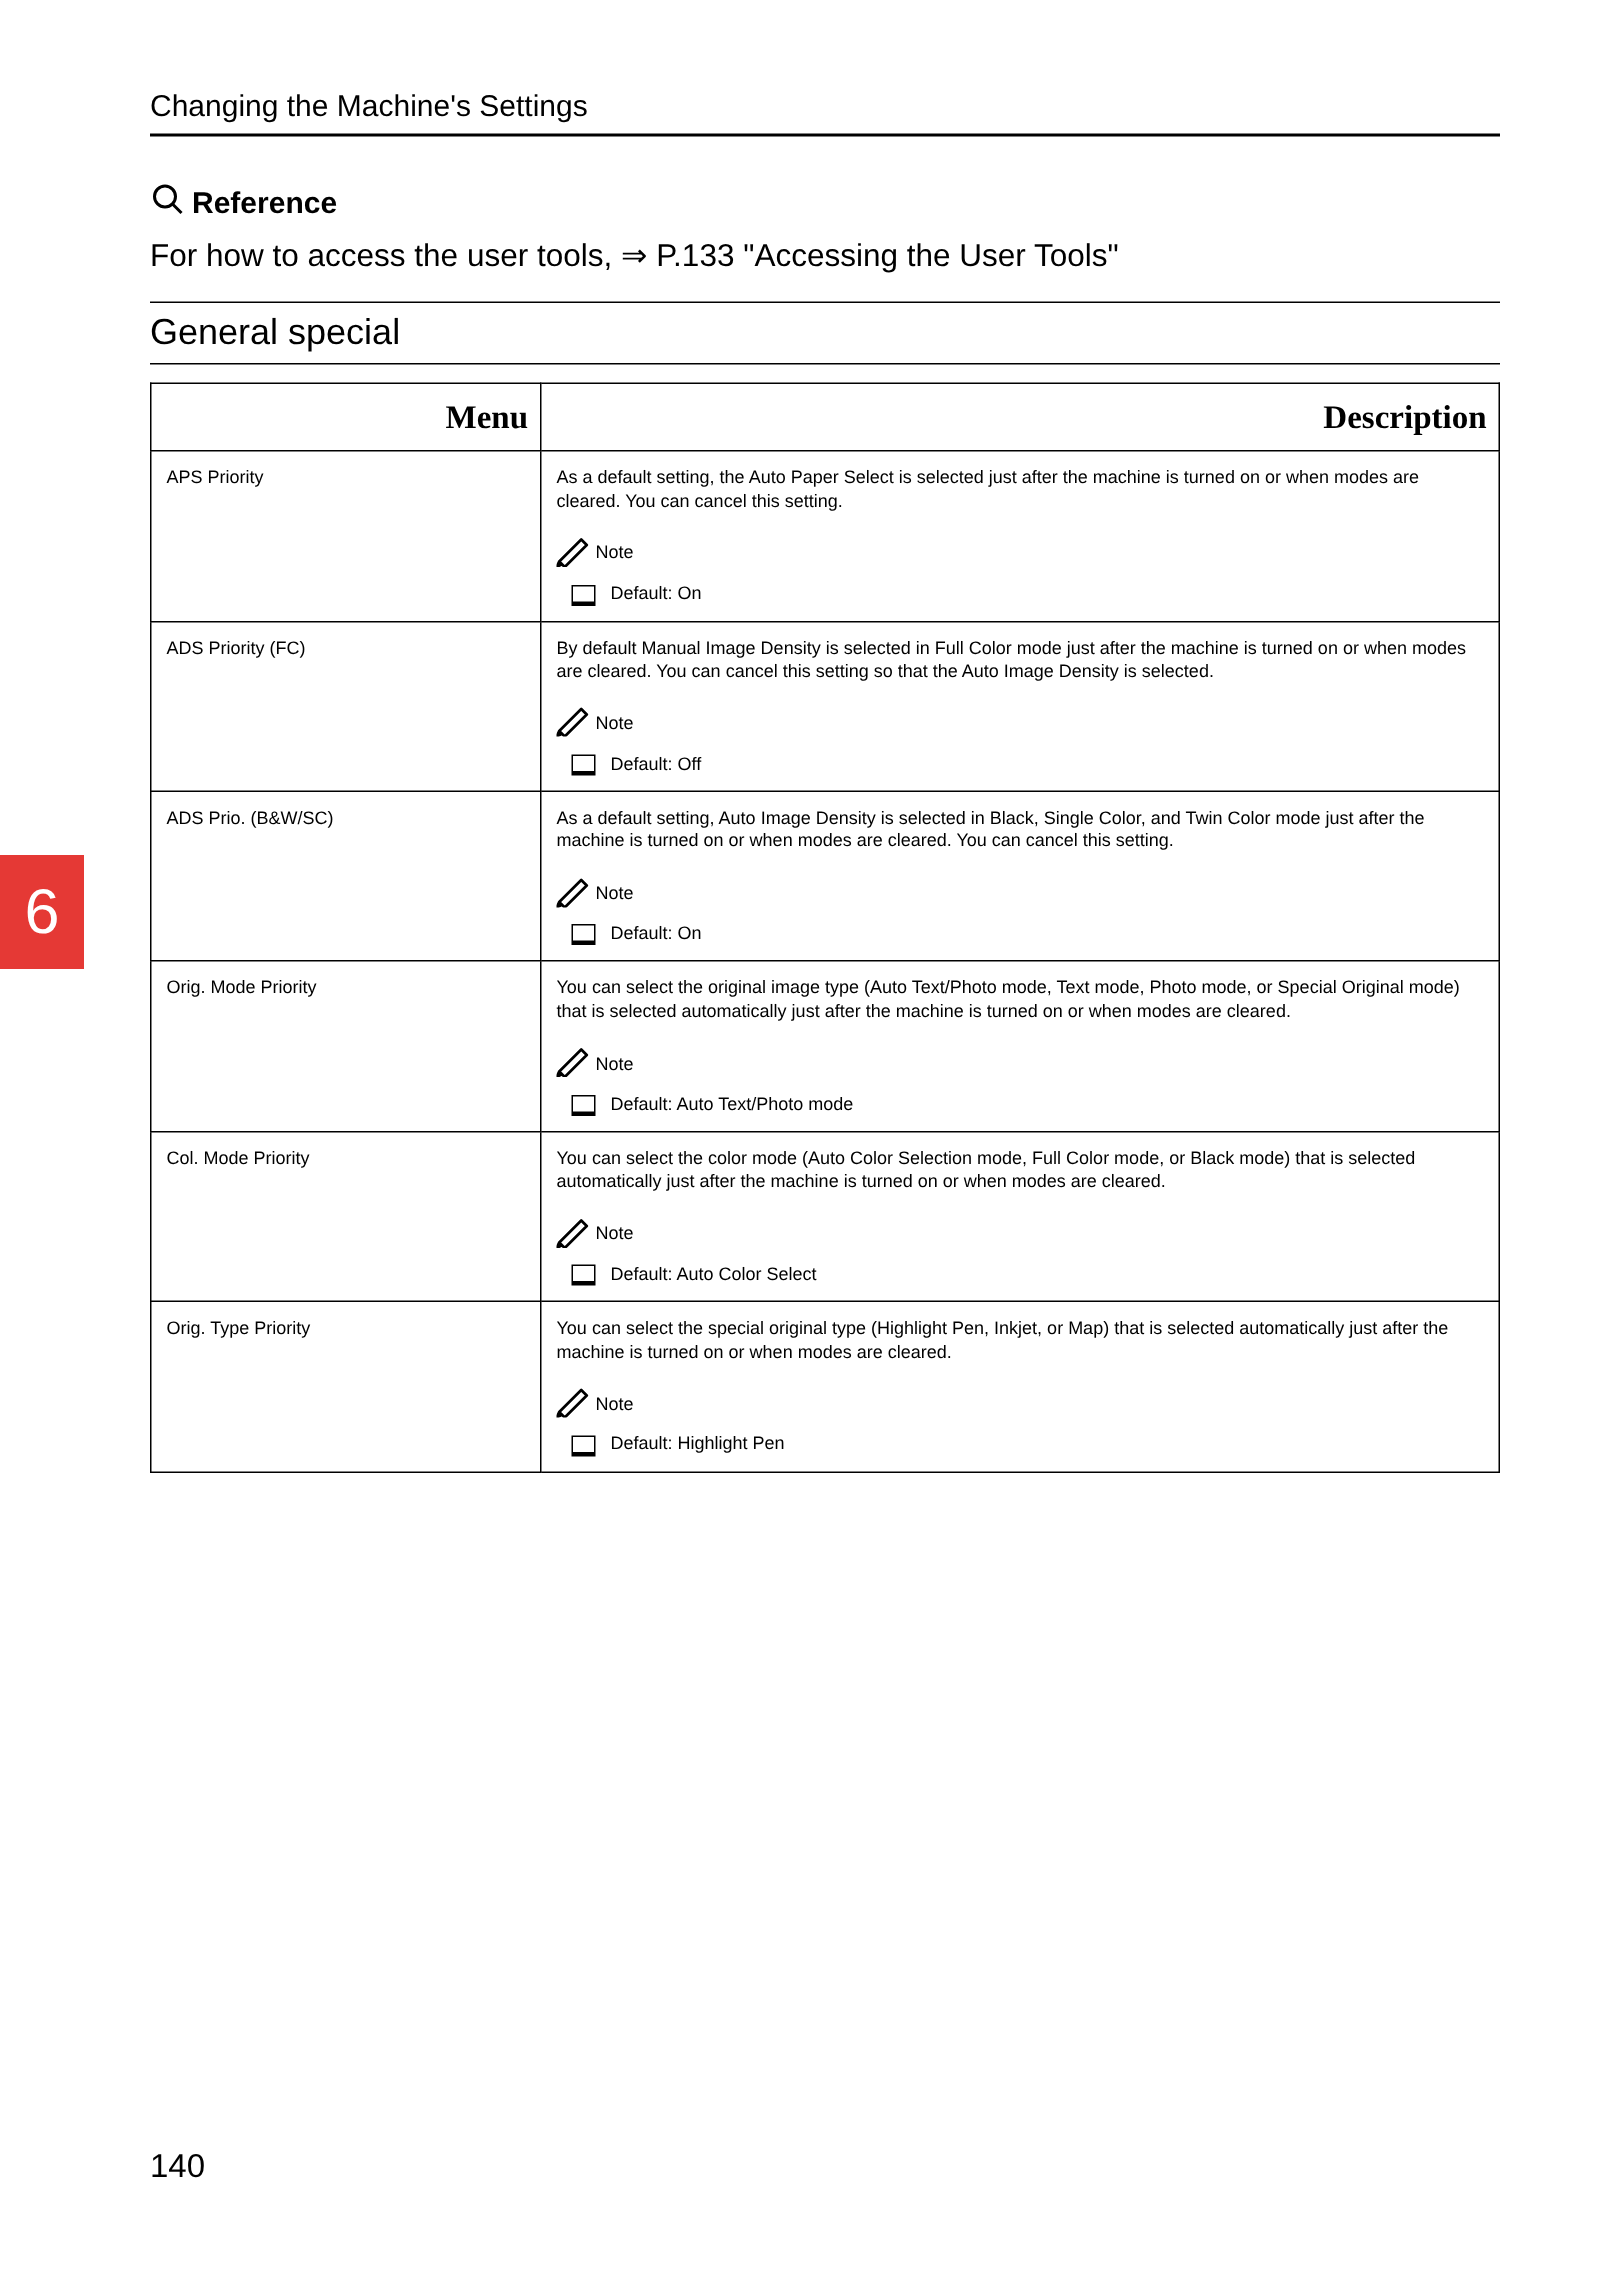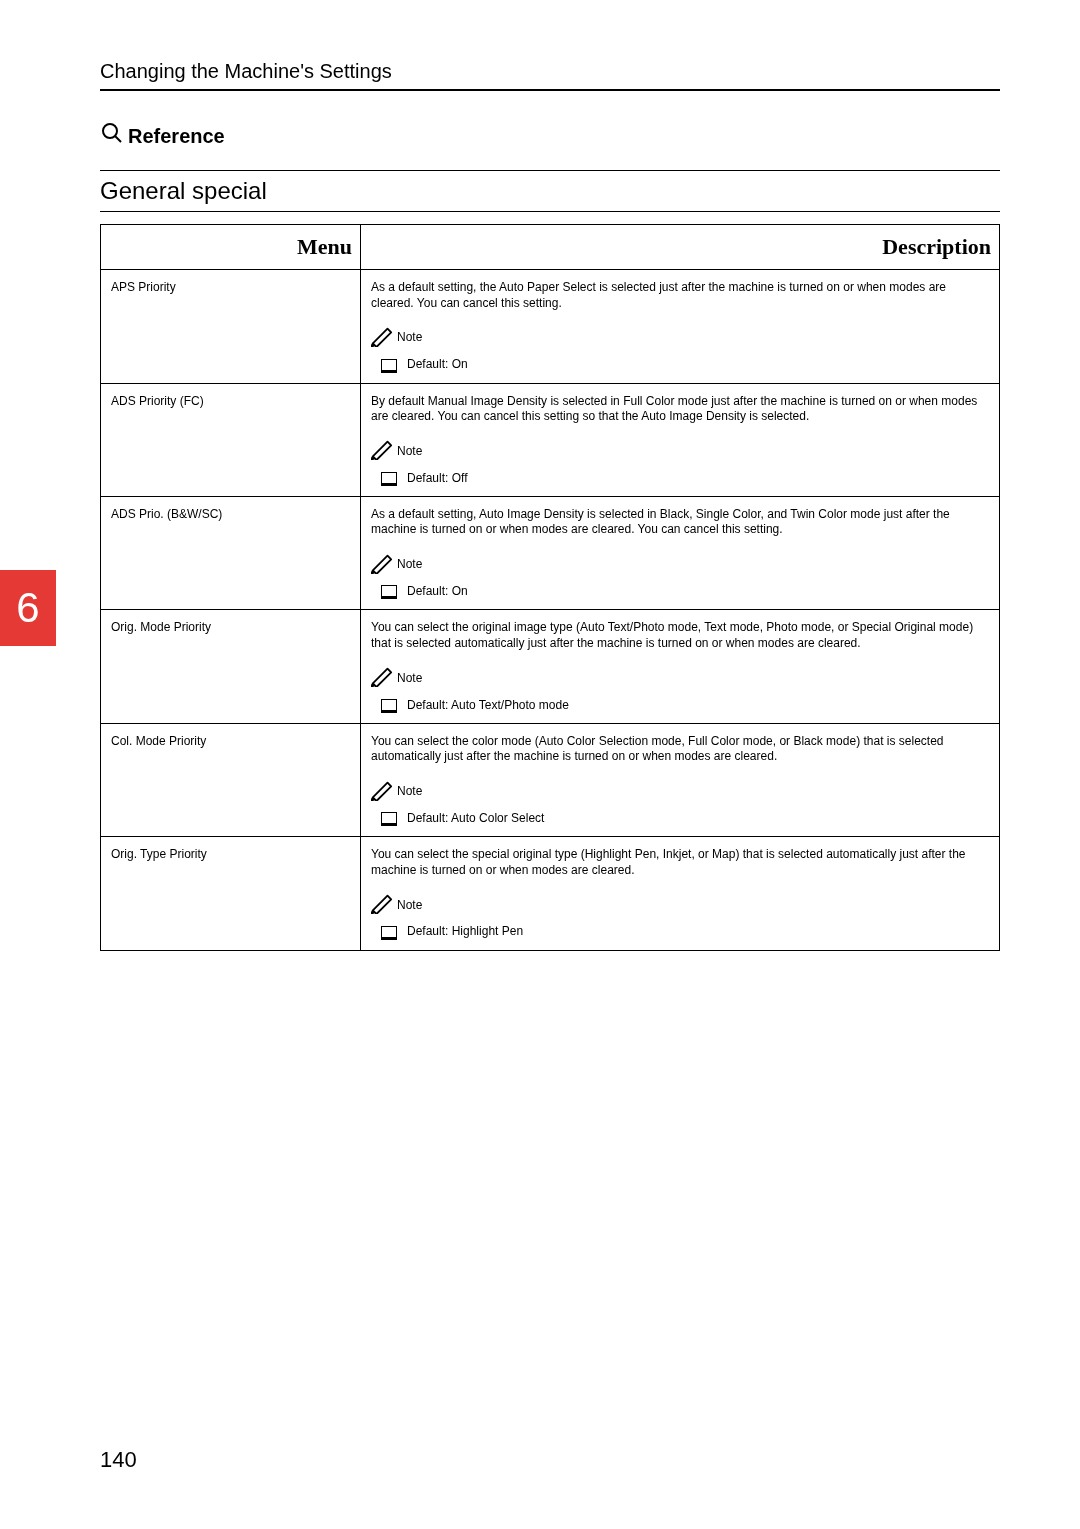--- a/index.html
+++ b/index.html
@@ -114,21 +114,21 @@
     color: #fff;
     font-size: 42px;
     display: flex;
     align-items: center;
     justify-content: center;
     font-family: Arial, sans-serif;
   }
   .page-number {
     position: absolute;
     left: 100px;
-    bottom: 56px;
+    bottom: 72px;
     font-size: 22px;
     text-align: right;
   }
 </style>
 </head>
 <body>
 
 <div class="page">
 
   <div class="running-head">Changing the Machine's Settings</div>
@@ -137,20 +137,26 @@
 
   <div class="ref-block">
     <div class="ref-label">
       <span class="ref-icon">
         <svg width="24" height="24" viewBox="0 0 24 24">
             <circle cx="10" cy="10" r="7" fill="none" stroke="#000" stroke-width="2"></circle>
             <line x1="15" y1="15" x2="21" y2="21" stroke="#000" stroke-width="2"></line>
           </svg>
       </span>
       <span>Reference</span>
+    </div>
+    <div class="ref-body">
+      <span>For how to access the user tools, </span>
+      <span class="arrow">⇒</span>
+      <span> P.133 </span>
+      <span>"</span><span>Accessing the User Tools</span><span>"</span>
     </div>
   </div>
 
   <hr class="subhr-top">
   <div class="section-title">General special</div>
   <hr class="subhr-bot">
 
   <table class="features">
     <colgroup>
         <col class="menu">

